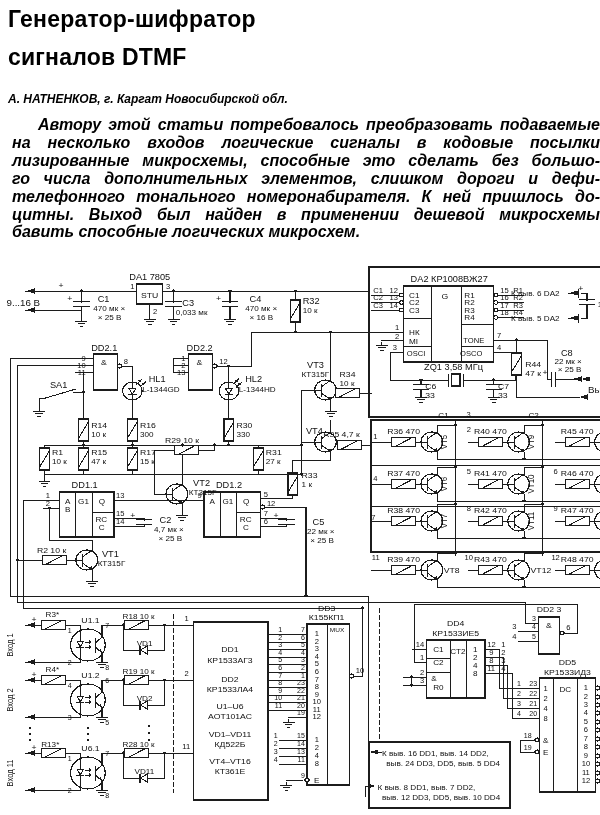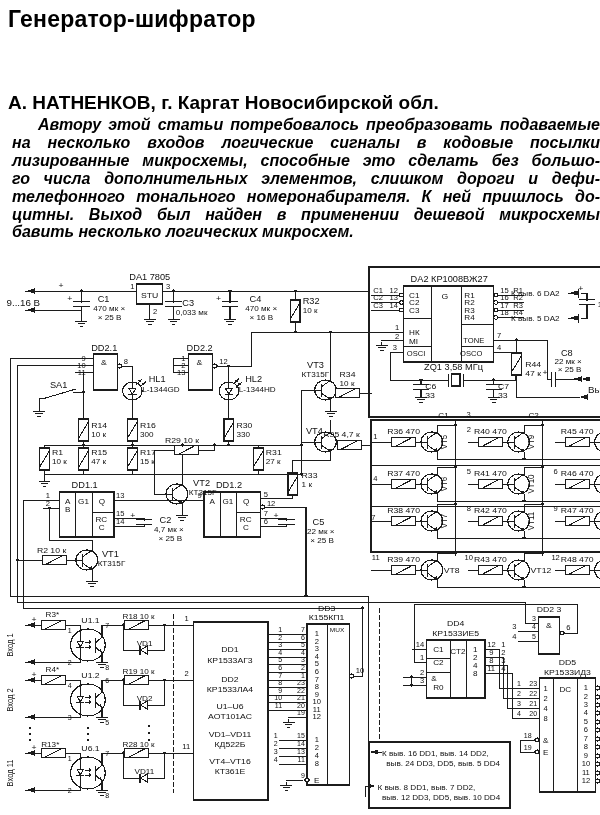--- a/index.html
+++ b/index.html
@@ -1,45 +1,46 @@
 <!DOCTYPE html>
 <html><head>
 <meta charset="utf-8">
 <style>
   html,body{margin:0;padding:0}
   body{width:600px;height:815px;background:#fff;font-family:"Liberation Sans",sans-serif;color:#000;position:relative;overflow:hidden}
   .title{position:absolute;left:8px;top:0px;font-size:23px;line-height:38px;font-weight:bold;letter-spacing:.2px}
-  .author{position:absolute;left:8px;top:92px;font-size:19px;font-weight:bold;}
+  .author{position:absolute;left:8px;top:92px;font-size:12px;font-weight:bold;font-style:italic}
   .intro{position:absolute;left:12px;top:116px;width:588px;font-size:16px;line-height:17.9px;font-weight:bold;font-style:italic}
   .intro-line{text-align:justify;text-align-last:justify;white-space:normal}
   .intro-line.first{text-indent:26px}
   .intro-line.last{text-align-last:left}
   svg{position:absolute;left:0;top:262px}
   svg text{font-family:"Liberation Sans",sans-serif;fill:#101010}
   .w{stroke:#1c1c1c;stroke-width:1;fill:none;stroke-linecap:square}
   .fr{stroke:#1c1c1c;stroke-width:1.5;fill:none}
   .bx{fill:#fff;stroke:#1c1c1c;stroke-width:1.1}
   .f{fill:#1c1c1c;stroke:none}
   .dash{stroke-dasharray:4 3}
 </style>
 </head>
 <body>
 
 <div class="title">
   <div>Генератор-шифратор</div>
+  <div>сигналов DTMF</div>
 </div>
 <div class="author">А. НАТНЕНКОВ, г. Каргат Новосибирской обл.</div>
 <div class="intro">
     <div class="intro-line first">Автору этой статьи потребовалось преобразовать подаваемые</div>
     <div class="intro-line">на несколько входов логические сигналы в кодовые посылки</div>
     <div class="intro-line">лизированные микросхемы, способные это сделать без большо-</div>
     <div class="intro-line">го числа дополнительных элементов, слишком дороги и дефи-</div>
     <div class="intro-line">телефонного тонального номеронабирателя. К ней пришлось до-</div>
     <div class="intro-line">цитны. Выход был найден в применении дешевой микросхемы</div>
-    <div class="intro-line last">бавить несколько логических микросхем.</div>
+    <div class="intro-line last">бавить способные логических микросхем.</div>
   </div>
 
 <svg id="schem" width="600" height="553" viewBox="0 0 553 553" preserveAspectRatio="none" style="width:600px;height:553px" shape-rendering="crispEdges">
   <defs>
     <g id="rv">
         <rect x="-4.5" y="-11" width="9" height="22" class="bx"></rect>
         <line x1="-4.5" y1="8" x2="4.5" y2="-8" class="w"></line>
       </g>
     <g id="rh">
         <rect x="-11" y="-4.5" width="22" height="9" class="bx"></rect>

